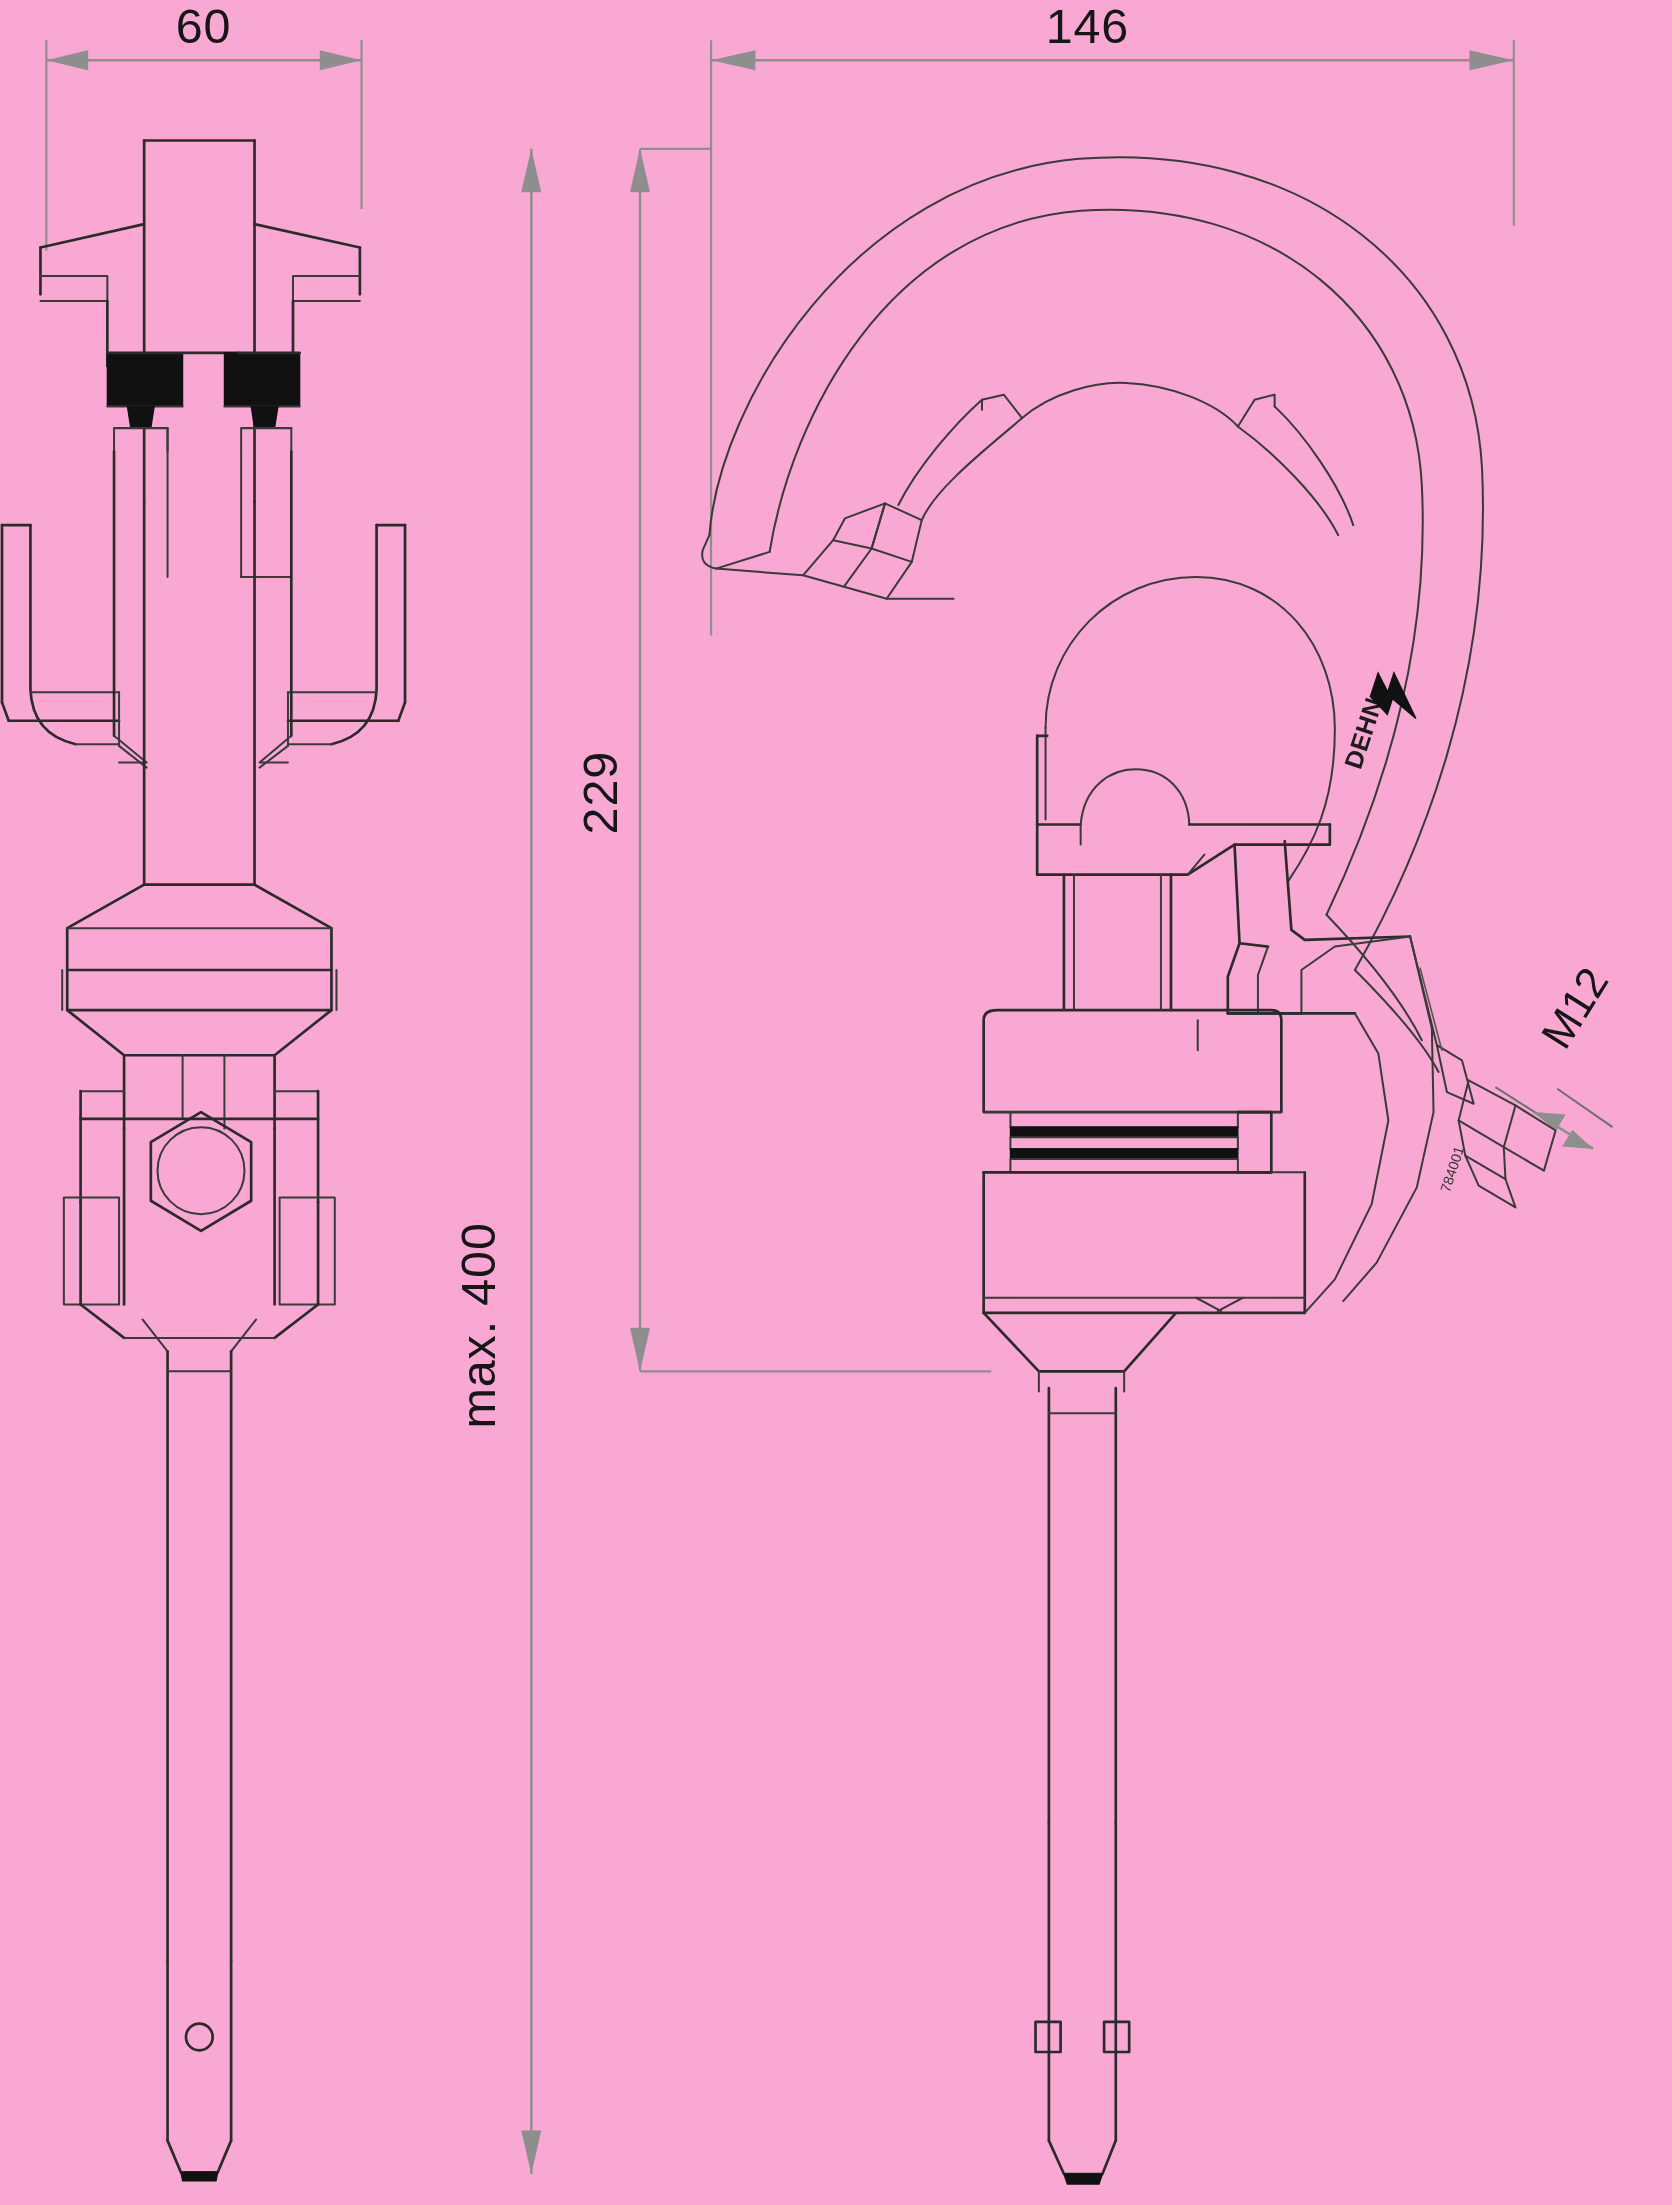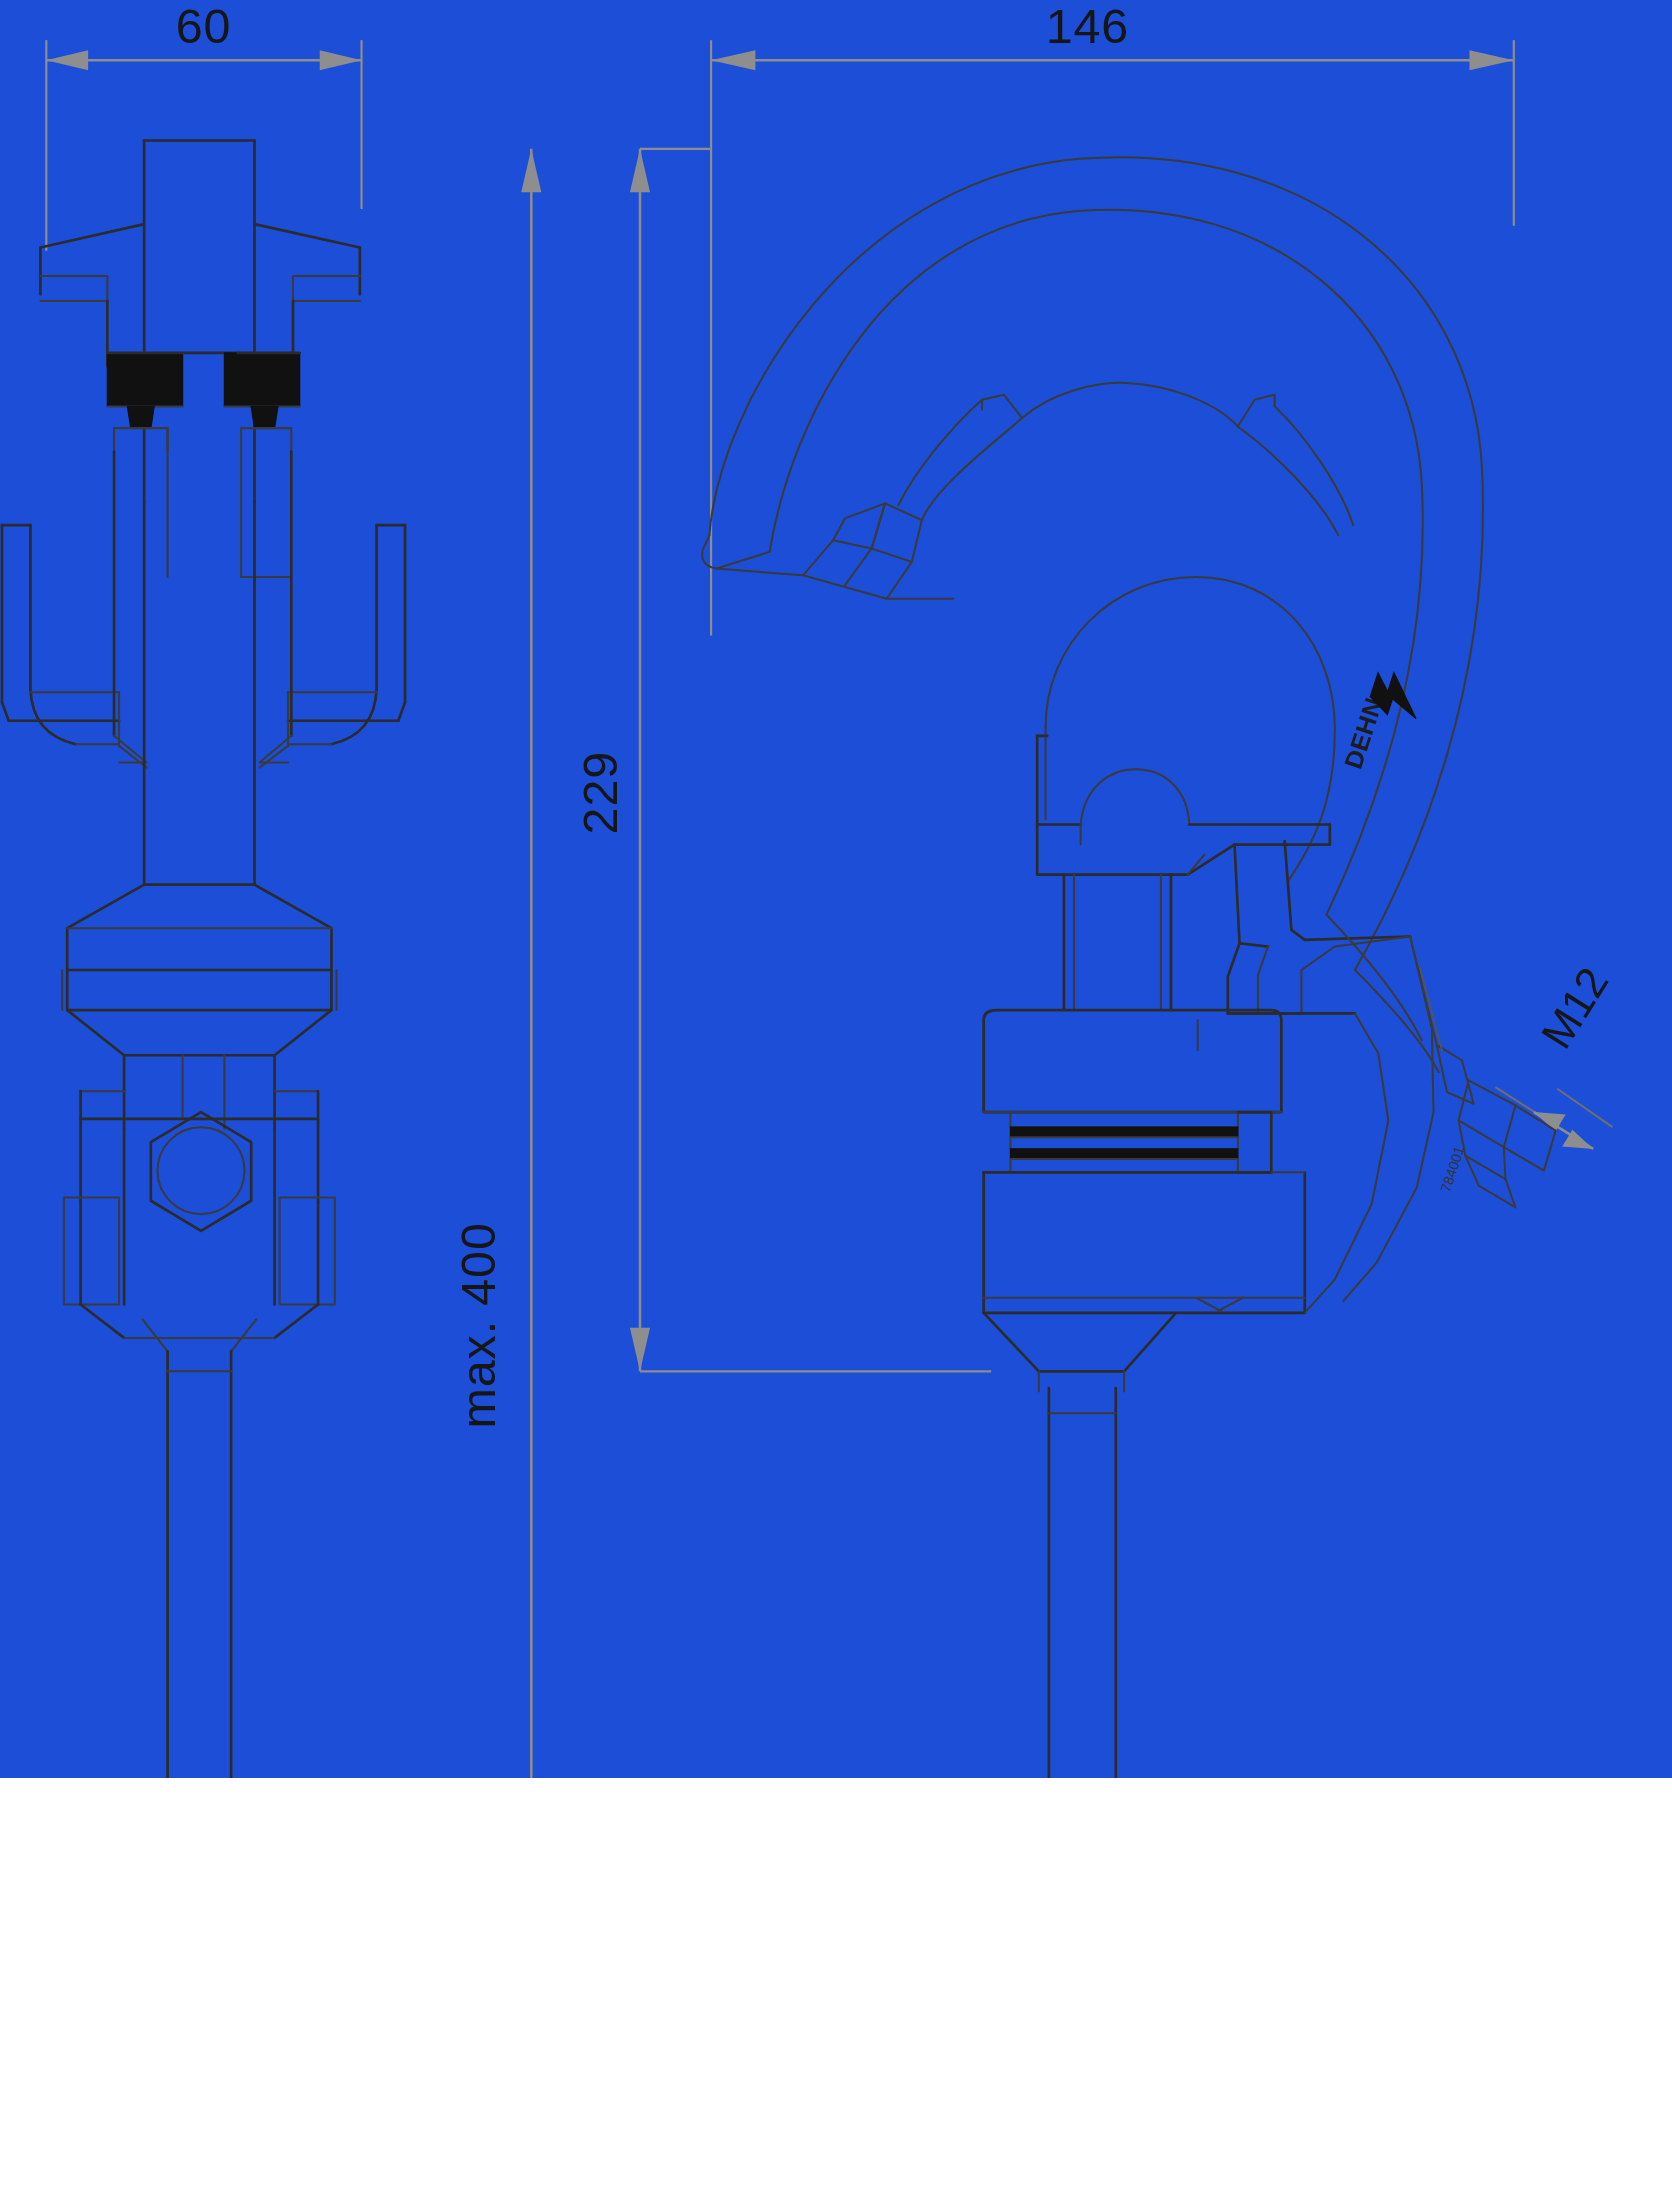--- a/index.html
+++ b/index.html
@@ -7,22 +7,22 @@
     margin: 0;
     padding: 0;
     background: #ffffff;
   }
   body {
     font-family: "Liberation Sans", sans-serif;
   }
   #sheet {
     position: relative;
     width: 1673px;
-    height: 1778px;
-    background: #1d4ed8;
+    height: 2205px;
+    background: #f9a8d4;
     overflow: hidden;
   }
   #sheet svg {
     position: absolute;
     top: 0;
     left: 0;
     width: 1673px;
     height: 2205px;
   }
   .dimtext {

